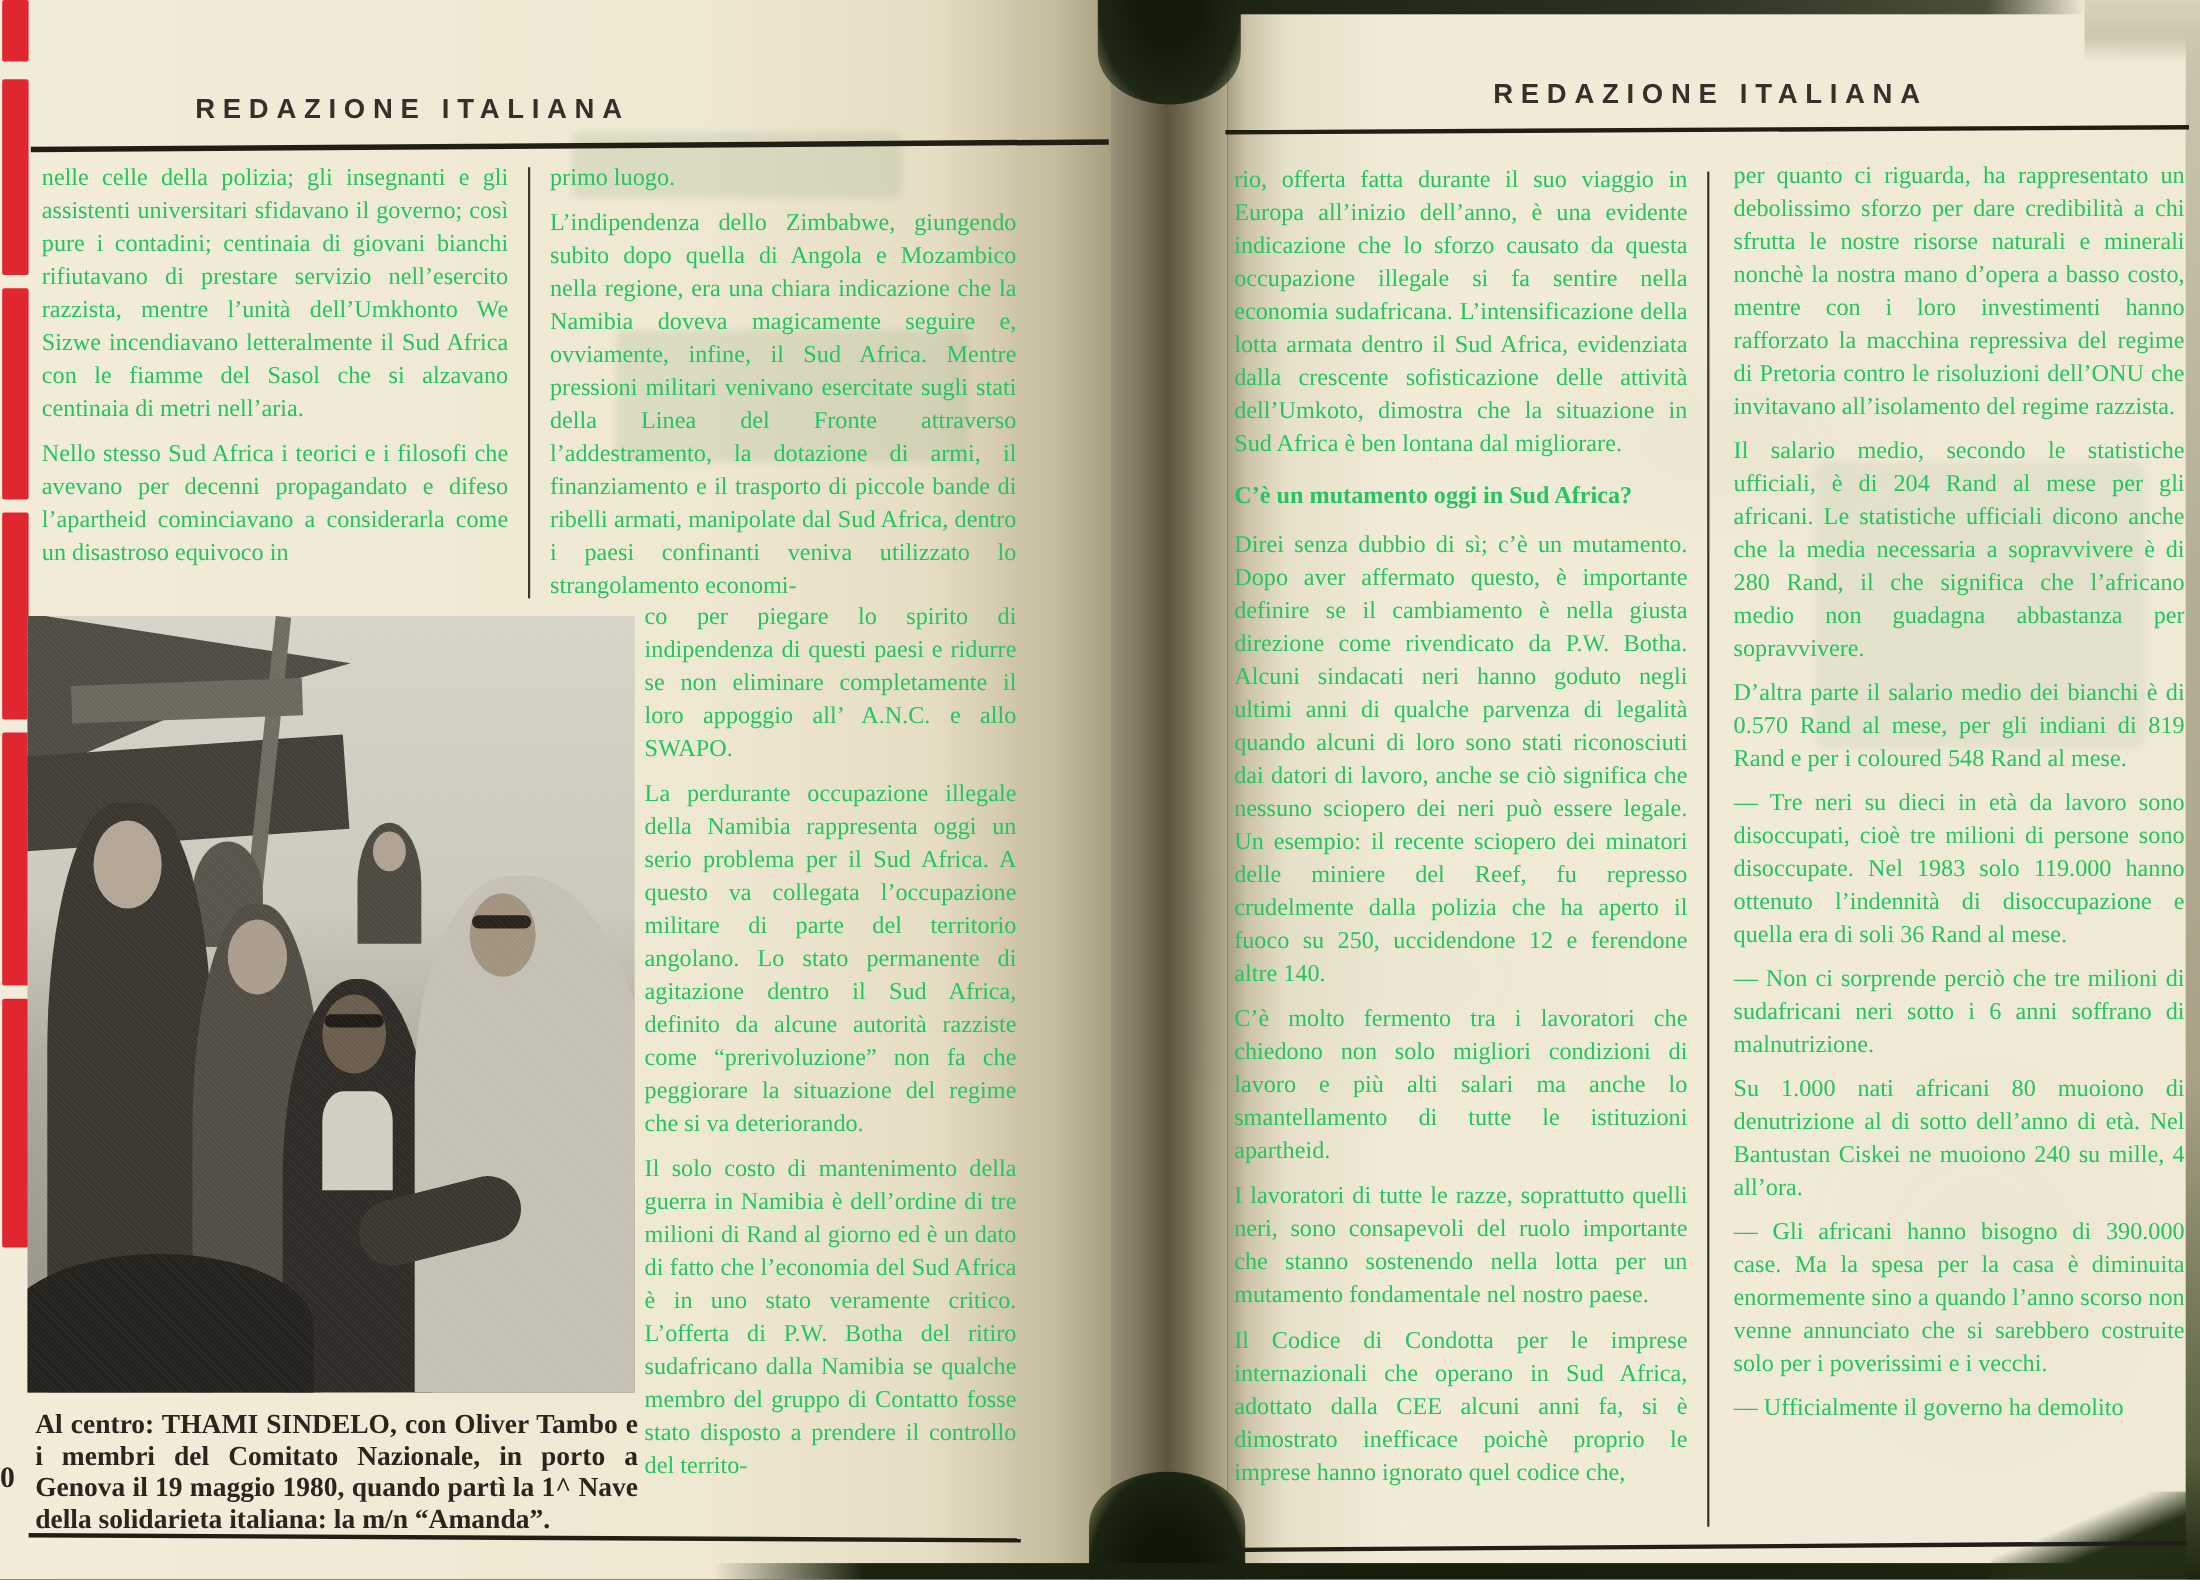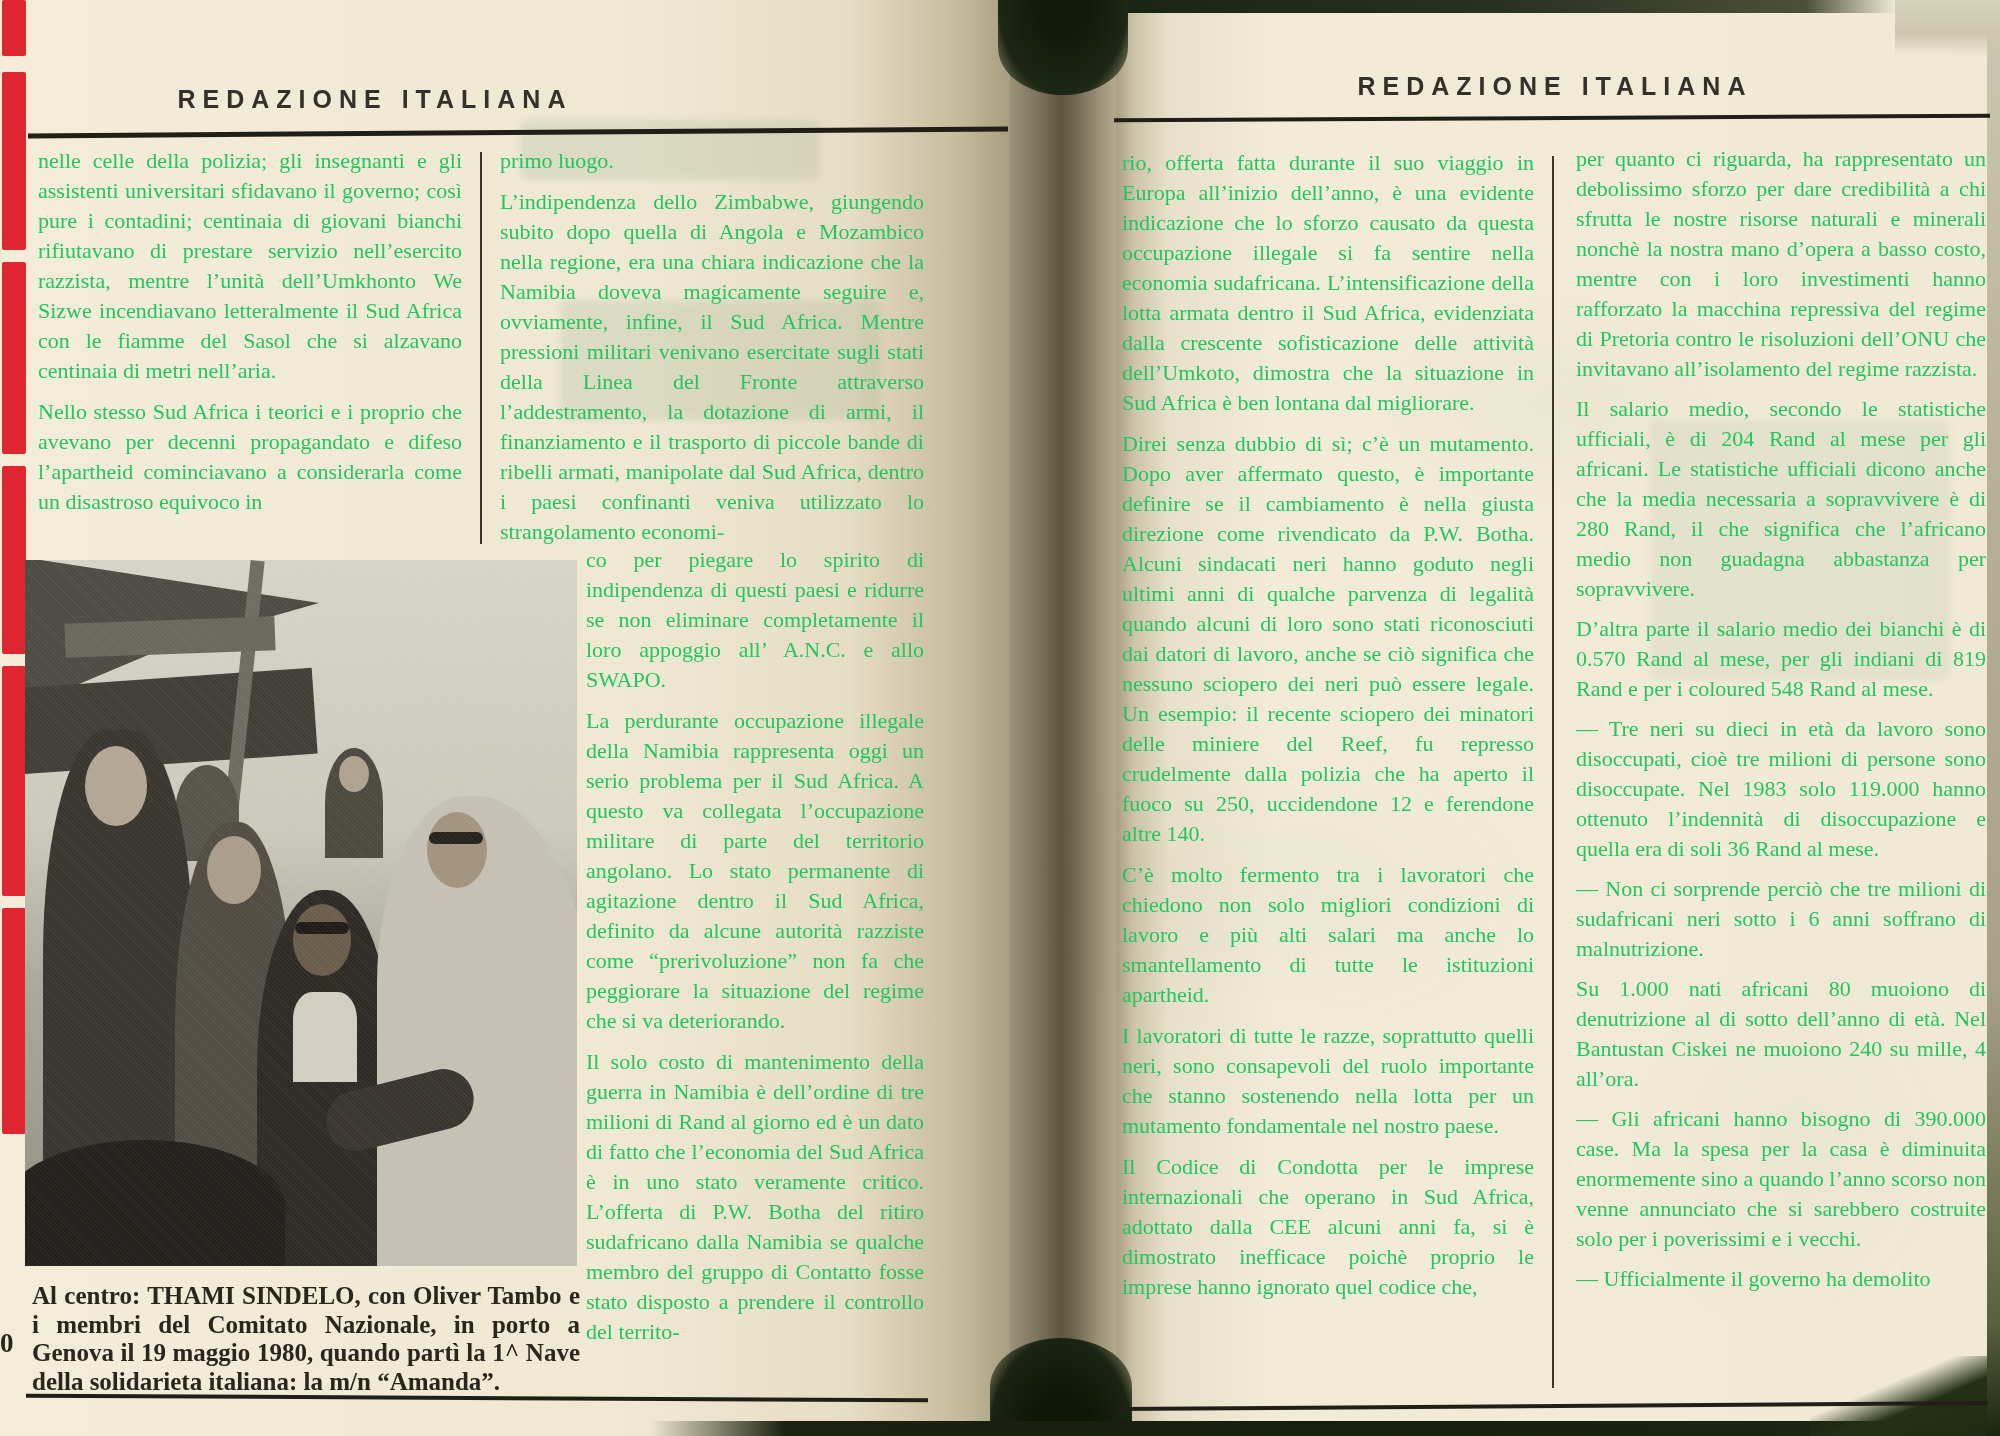--- a/index.html
+++ b/index.html
@@ -125,21 +125,21 @@
   <div class="red-dash rd5"></div>
   <div class="red-dash rd6"></div>
 
   <div class="hdr hdr-left">REDAZIONE ITALIANA</div>
   <div class="hdr hdr-right">REDAZIONE ITALIANA</div>
   <div class="rule rule-hl"></div>
   <div class="rule rule-hr"></div>
 
   <div class="txt c1l">
     <p>nelle celle della polizia; gli insegnanti e gli assistenti universitari sfidavano il governo; così pure i contadini; centinaia di giovani bianchi rifiutavano di prestare servizio nell’esercito razzista, mentre l’unità dell’Umkhonto We Sizwe incendiavano letteralmente il Sud Africa con le fiamme del Sasol che si alzavano centinaia di metri nell’aria.</p>
-    <p>Nello stesso Sud Africa i teorici e i proprio che avevano per decenni propagandato e difeso l’apartheid cominciavano a considerarla come un disastroso equivoco in</p>
+    <p>Nello stesso Sud Africa i teorici e i filosofi che avevano per decenni propagandato e difeso l’apartheid cominciavano a considerarla come un disastroso equivoco in</p>
   </div>
   <div class="vdiv div-l"></div>
 
   <div class="txt c2l">
     <p>primo luogo.</p>
     <p>L’indipendenza dello Zimbabwe, giungendo subito dopo quella di Angola e Mozambico nella regione, era una chiara indicazione che la Namibia doveva magicamente seguire e, ovviamente, infine, il Sud Africa. Mentre pressioni militari venivano esercitate sugli stati della Linea del Fronte attraverso l’addestramento, la dotazione di armi, il finanziamento e il trasporto di piccole bande di ribelli armati, manipolate dal Sud Africa, dentro i paesi confinanti veniva utilizzato lo strangolamento economi-</p>
   </div>
 
   <div class="txt c2n">
     <p>co per piegare lo spirito di indipendenza di questi paesi e ridurre se non eliminare completamente il loro appoggio all’ A.N.C. e allo SWAPO.</p>
@@ -167,20 +167,21 @@
     <div class="ph-face4"></div>
     <div class="ph-glass4"></div>
     <div class="ph-arm"></div>
     <div class="ph-fore"></div>
     <div class="ph-grain"></div>
   </div>
   <div class="caption">Al centro: THAMI SINDELO, con Oliver Tambo e i membri del Comitato Nazionale, in porto a Genova il 19 maggio 1980, quando partì la 1^ Nave della solidarieta italiana: la m/n “Amanda”.</div>
 
   <div class="txt rc1">
     <p>rio, offerta fatta durante il suo viaggio in Europa all’inizio dell’anno, è una evidente indicazione che lo sforzo causato da questa occupazione illegale si fa sentire nella economia sudafricana. L’intensificazione della lotta armata dentro il Sud Africa, evidenziata dalla crescente sofisticazione delle attività dell’Umkoto, dimostra che la situazione in Sud Africa è ben lontana dal migliorare.</p>
+    <p class="q">C’è un mutamento oggi in Sud Africa?</p>
     <p>Direi senza dubbio di sì; c’è un mutamento. Dopo aver affermato questo, è importante definire se il cambiamento è nella giusta direzione come rivendicato da P.W. Botha. Alcuni sindacati neri hanno goduto negli ultimi anni di qualche parvenza di legalità quando alcuni di loro sono stati riconosciuti dai datori di lavoro, anche se ciò significa che nessuno sciopero dei neri può essere legale. Un esempio: il recente sciopero dei minatori delle miniere del Reef, fu represso crudelmente dalla polizia che ha aperto il fuoco su 250, uccidendone 12 e ferendone altre 140.</p>
     <p>C’è molto fermento tra i lavoratori che chiedono non solo migliori condizioni di lavoro e più alti salari ma anche lo smantellamento di tutte le istituzioni apartheid.</p>
     <p>I lavoratori di tutte le razze, soprattutto quelli neri, sono consapevoli del ruolo importante che stanno sostenendo nella lotta per un mutamento fondamentale nel nostro paese.</p>
     <p>Il Codice di Condotta per le imprese internazionali che operano in Sud Africa, adottato dalla CEE alcuni anni fa, si è dimostrato inefficace poichè proprio le imprese hanno ignorato quel codice che,</p>
   </div>
   <div class="vdiv div-r"></div>
 
   <div class="txt rc2">
     <p class="txt-p">per quanto ci riguarda, ha rappresentato un debolissimo sforzo per dare credibilità a chi sfrutta le nostre risorse naturali e minerali nonchè la nostra mano d’opera a basso costo, mentre con i loro investimenti hanno rafforzato la macchina repressiva del regime di Pretoria contro le risoluzioni dell’ONU che invitavano all’isolamento del regime razzista.</p>
     <p class="txt-p">Il salario medio, secondo le statistiche ufficiali, è di 204 Rand al mese per gli africani. Le statistiche ufficiali dicono anche che la media necessaria a sopravvivere è di 280 Rand, il che significa che l’africano medio non guadagna abbastanza per sopravvivere.</p>

